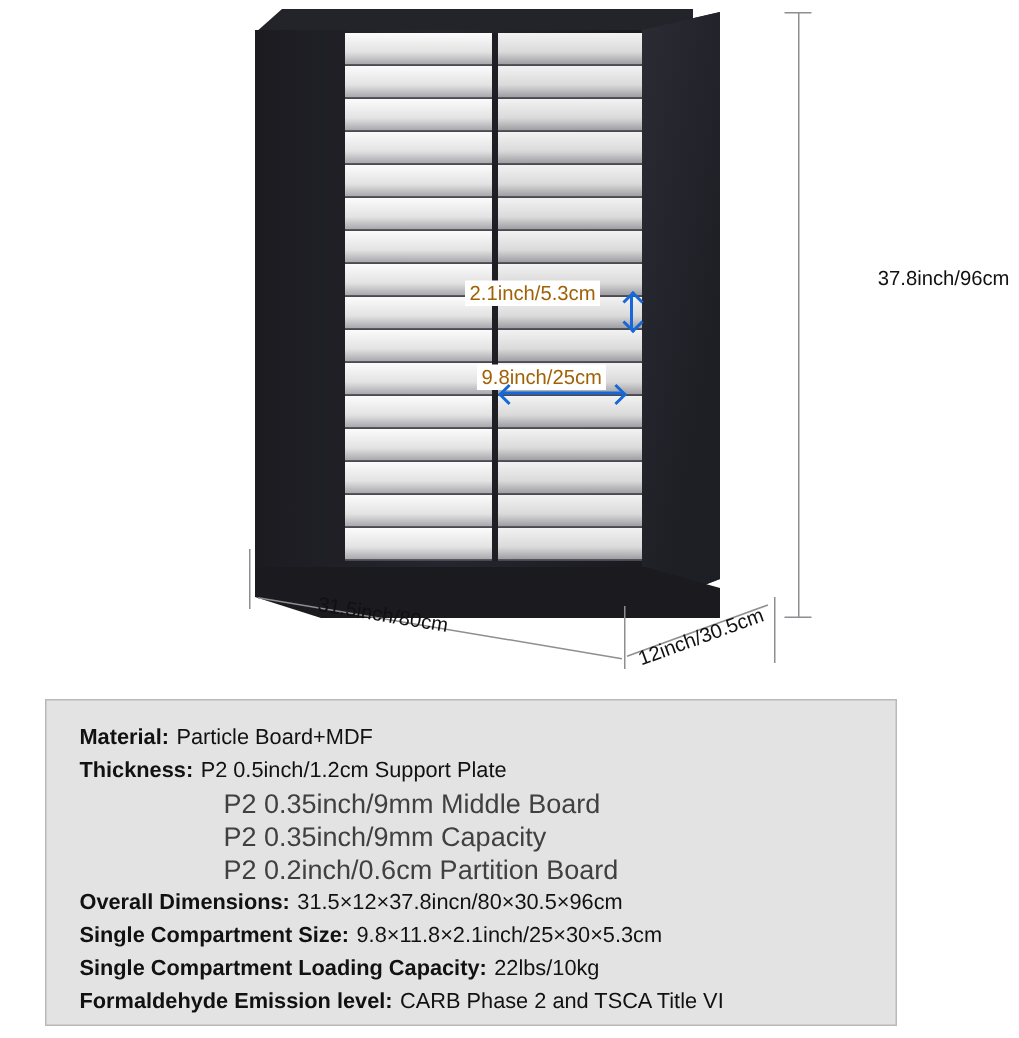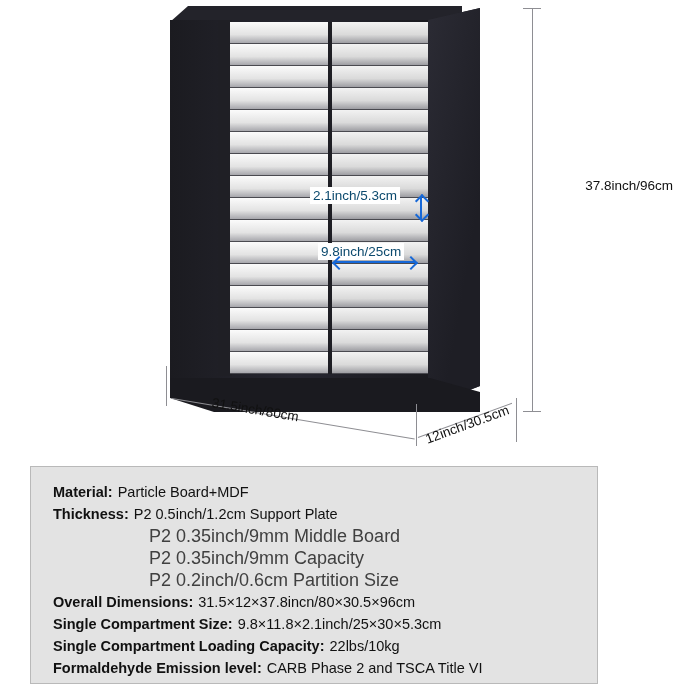--- a/index.html
+++ b/index.html
@@ -68,21 +68,21 @@
   .width-line{position:absolute;left:150px;top:398px;width:246px;height:1px;background:#8e8e93;transform:rotate(9.5deg);transform-origin:left center;}
   .dim-width{left:190px;top:395px;transform:rotate(9.5deg);transform-origin:left center;}
   .depth-line{position:absolute;left:396px;top:437px;width:100px;height:1px;background:#8e8e93;transform:rotate(-20deg);transform-origin:left center;}
   .dim-depth{left:404px;top:432px;transform:rotate(-20deg);transform-origin:left center;}
   .w-lead-l{position:absolute;left:144px;top:366px;width:1px;height:40px;background:#8e8e93;}
   .w-lead-r{position:absolute;left:394px;top:404px;width:1px;height:42px;background:#8e8e93;}
   .d-lead-r{position:absolute;left:494px;top:398px;width:1px;height:44px;background:#8e8e93;}
 
   
   .callout{
-    position:absolute;font-size:13.5px;color:#0c4a6e;background:#fff;
+    position:absolute;font-size:13.5px;color:#a16207;background:#fff;
     padding:1px 3px;white-space:nowrap;
   }
   .callout.slot-h{left:288px;top:187px;}
   .callout.slot-d{left:296px;top:243px;}
   .arrow-v{position:absolute;left:398px;top:196px;width:2px;height:24px;background:#1668d8;}
   .arrow-v:before,.arrow-v:after{content:"";position:absolute;left:-3px;width:8px;height:8px;border-left:2px solid #1668d8;border-top:2px solid #1668d8;}
   .arrow-v:before{top:0;transform:rotate(45deg);}
   .arrow-v:after{bottom:0;transform:rotate(-135deg);}
   .arrow-h{position:absolute;left:312px;top:261px;width:82px;height:2px;background:#1668d8;}
   .arrow-h:before,.arrow-h:after{content:"";position:absolute;top:-3px;width:8px;height:8px;border-left:2px solid #1668d8;border-top:2px solid #1668d8;}
@@ -178,21 +178,21 @@
       <div class="spec-row">
         <span class="spec-key">Material:</span>
         <span class="spec-val">Particle Board+MDF</span>
       </div>
       <div class="spec-row">
         <span class="spec-key">Thickness:</span>
         <span class="spec-val">P2 0.5inch/1.2cm Support Plate</span>
       </div>
       <div class="spec-sub">P2 0.35inch/9mm Middle Board</div>
       <div class="spec-sub">P2 0.35inch/9mm Capacity</div>
-      <div class="spec-sub">P2 0.2inch/0.6cm Partition Size</div>
+      <div class="spec-sub">P2 0.2inch/0.6cm Partition Board</div>
       <div class="spec-row">
         <span class="spec-key">Overall Dimensions:</span>
         <span class="spec-val">31.5×12×37.8incn/80×30.5×96cm</span>
       </div>
       <div class="spec-row">
         <span class="spec-key">Single Compartment Size:</span>
         <span class="spec-val">9.8×11.8×2.1inch/25×30×5.3cm</span>
       </div>
       <div class="spec-row">
         <span class="spec-key">Single Compartment Loading Capacity:</span>

